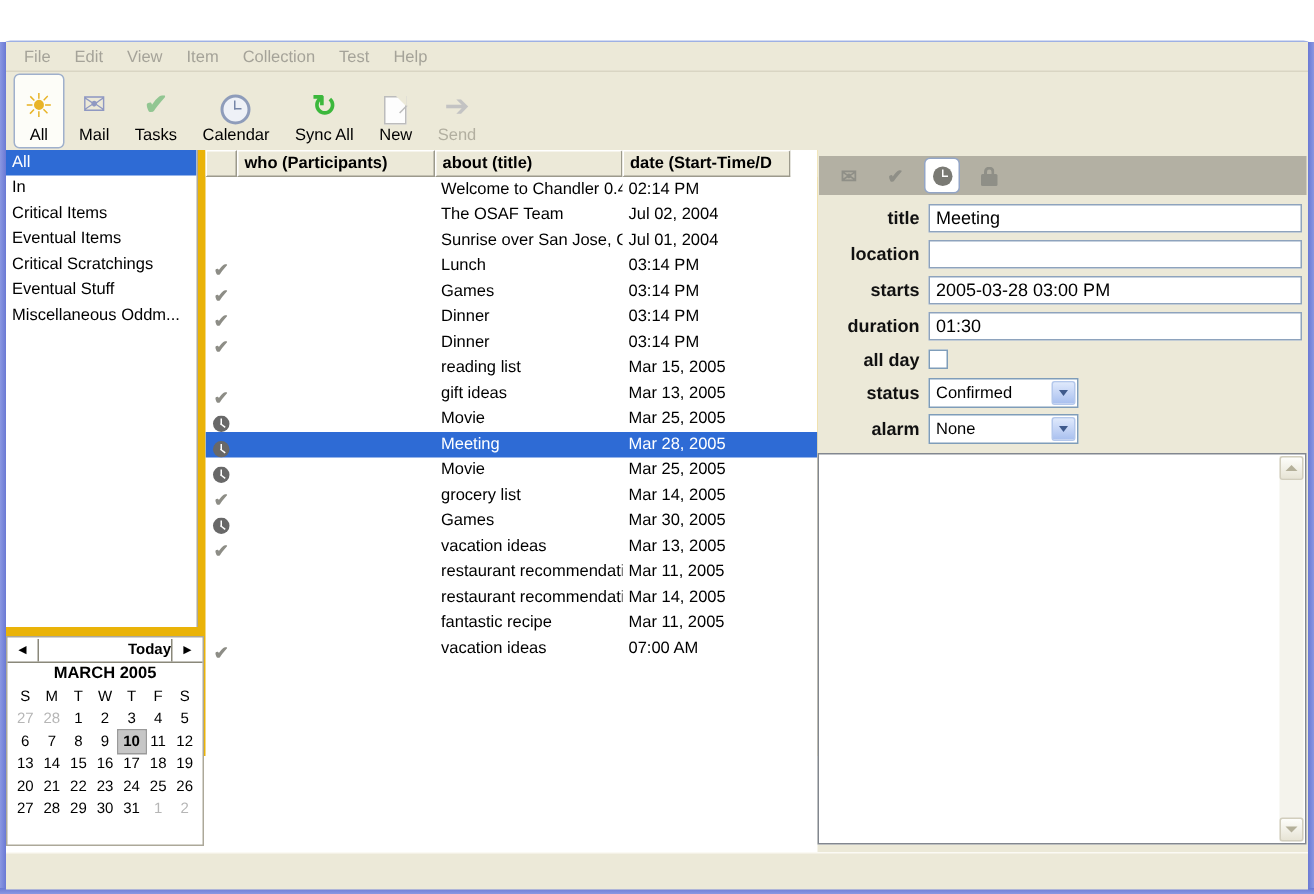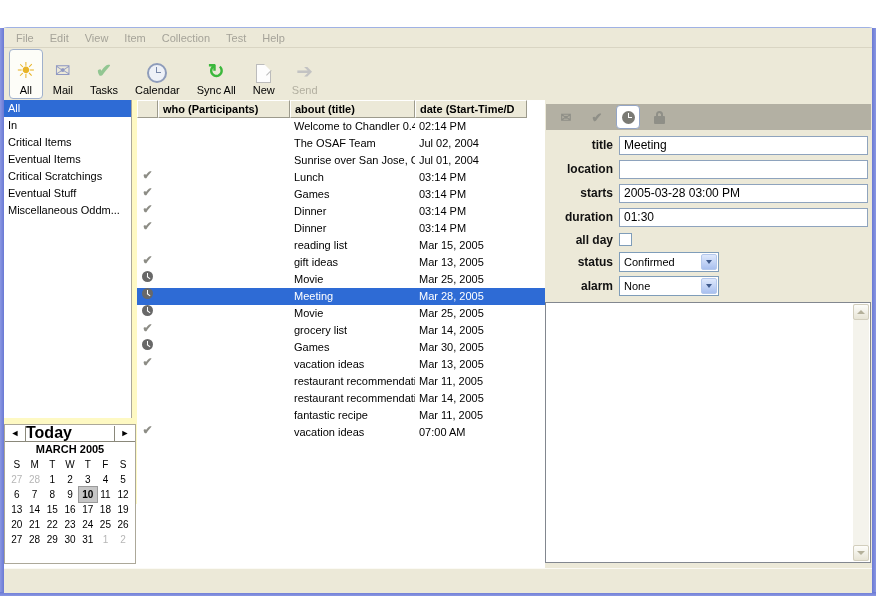--- a/index.html
+++ b/index.html
@@ -18,21 +18,21 @@
   .win-btn.close{background:linear-gradient(180deg,#e39a8a 0%,#cf6a55 50%,#b24a38 100%);}
   .glyph-min{position:absolute;left:4px;bottom:4px;width:8px;height:3px;background:#fff;}
   .glyph-max{position:absolute;left:4px;top:4px;width:10px;height:9px;border:1px solid #fff;border-top-width:3px;box-sizing:border-box;}
   .glyph-close{position:absolute;left:0;top:0;width:18px;height:18px;color:#fff;font-size:14px;font-weight:bold;line-height:18px;text-align:center;}
 
   .frame-left,.frame-right{position:absolute;top:28px;width:4px;height:564px;background:linear-gradient(90deg,#8a97e2,#6a79d4);}
   .frame-left{left:0;}
   .frame-right{left:872px;background:linear-gradient(90deg,#6a79d4,#8a97e2);}
   .frame-bottom{position:absolute;left:0;top:592px;width:876px;height:4px;background:linear-gradient(180deg,#6a79d4,#8a97e2);}
 
-  .client{position:absolute;left:4px;top:28px;width:868px;height:476px;background:#fef9c3;}
+  .client{position:absolute;left:4px;top:28px;width:868px;height:476px;background:#eab308;}
 
   
   .menubar{position:absolute;left:0;top:0;width:868px;height:20px;background:#ece9d8;border-bottom:1px solid #d9d5c3;box-shadow:0 1px 0 #fbfaf4;font-size:11px;display:flex;align-items:center;padding-left:4px;box-sizing:border-box;}
   .menu-item{color:#a5a399;padding:2px 8px;}
 
   
   .toolbar{position:absolute;left:0;top:20px;width:868px;height:52px;background:#ece9d8;display:flex;align-items:center;padding-left:5px;box-sizing:border-box;}
   .tool-btn{height:44px;display:flex;flex-direction:column;align-items:center;justify-content:flex-end;padding:2px 6px;margin-right:3px;border:1px solid transparent;border-radius:4px;}
   .tool-btn.sel{background:#fdfdf8;border:1px solid #9fb0cc;}
   .tb-ic{height:24px;display:flex;align-items:center;justify-content:center;font-size:19px;line-height:24px;}
@@ -57,36 +57,36 @@
   .side-list{position:absolute;left:0;top:0;width:128px;height:318px;background:#fff;border-right:1px solid #aca899;box-sizing:border-box;overflow:hidden;}
   .side-item{height:17px;line-height:17px;font-size:11px;padding-left:4px;color:#000;white-space:nowrap;}
   .side-item.sel{background:#2e6bd5;color:#fff;}
 
   
   .mini-cal{position:absolute;left:0;top:324px;width:132px;height:140px;background:#fff;border:1px solid #aca899;box-sizing:border-box;}
   .cal-nav{height:16px;display:flex;border-bottom:1px solid #8a887a;align-items:center;}
   .cal-arrow{width:20px;text-align:center;font-size:9px;line-height:15px;color:#000;}
   .cal-arrow.prev{border-right:1px solid #8a887a;}
   .cal-arrow.next{border-left:1px solid #8a887a;}
-  .cal-today{flex:1;text-align:left;font-weight:bold;font-size:16px;}
+  .cal-today{flex:1;text-align:right;font-weight:bold;font-size:10px;}
   .cal-month{height:15px;line-height:15px;text-align:center;font-weight:bold;font-size:11px;}
   .cal-grid{display:grid;grid-template-columns:repeat(7,1fr);padding:0 3px;}
   .cal-cell{height:15px;line-height:15px;text-align:center;font-size:10px;color:#000;}
   .cal-dow{font-size:10px;}
   .cal-cell.muted{color:#b6b6b6;}
   .cal-cell.today-cell{background:#c6c6c6;font-weight:bold;outline:1px solid #9a9a9a;}
 
   
   .table-panel{position:absolute;left:133px;top:0;width:408px;height:466px;background:#fff;overflow:hidden;}
   .thead{display:flex;height:18px;justify-content:flex-end;}
   .th{box-sizing:border-box;background:#ece9d8;border-top:1px solid #fff;border-left:1px solid #fff;border-right:1px solid #9c9a8c;border-bottom:1px solid #9c9a8c;font-weight:bold;font-size:11px;line-height:16px;padding-left:4px;white-space:nowrap;overflow:hidden;}
   .th.c0{width:21px;padding-left:0;}
   .c1{width:132px;} .c2{width:125px;} .c3{width:112px;}
   .th-fill{flex:1;background:#fff;}
-  .trow{display:flex;height:17px;align-items:flex-start;}
+  .trow{display:flex;height:17px;align-items:flex-end;}
   .td{box-sizing:border-box;font-size:11px;line-height:17px;white-space:nowrap;overflow:hidden;padding-left:4px;}
   .td.c0{width:21px;padding-left:0;display:flex;align-items:center;justify-content:center;}
   .trow.sel{background:#2e6bd5;}
   .trow.sel .td{color:#fff;}
   .row-check{color:#8d8d86;font-size:12px;font-weight:bold;line-height:12px;}
   .row-clock{width:11px;height:11px;border-radius:50%;background:#686868;position:relative;display:inline-block;}
   .row-clock::before{content:"";position:absolute;left:5px;top:2px;width:1px;height:4px;background:#fff;}
   .row-clock::after{content:"";position:absolute;left:5px;top:5px;width:4px;height:1px;background:#fff;transform:rotate(38deg);transform-origin:left center;}
 
   

